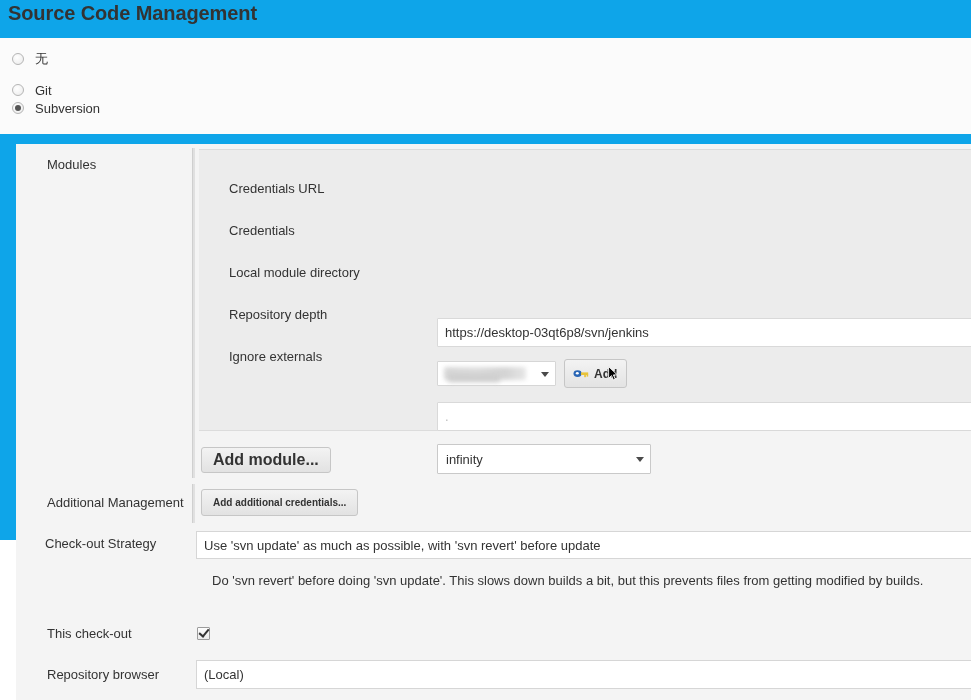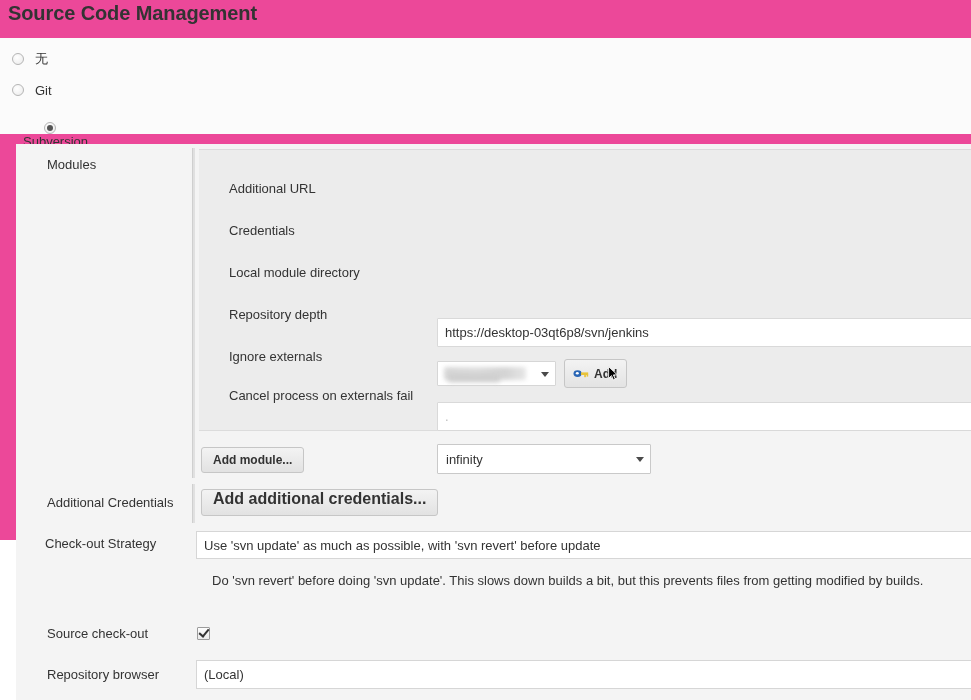--- a/index.html
+++ b/index.html
@@ -11,21 +11,21 @@
     background: #ffffff;
     font-family: "Liberation Sans", sans-serif;
     font-size: 13px;
     color: #333333;
   }
 
   .page {
     position: relative;
     width: 971px;
     height: 540px;
-    background: #ec4899;
+    background: #0ea5e9;
   }
 
   
   .section-title {
     position: absolute;
     left: 8px;
     top: 2px;
     font-size: 20px;
     font-weight: bold;
     color: #333333;
@@ -44,21 +44,21 @@
   }
   .radio-row {
     position: absolute;
     left: 12px;
     height: 22px;
     display: flex;
     align-items: center;
   }
   .radio-row.r0 { top: 10px; }
   .radio-row.r1 { top: 41px; }
-  .radio-row.r2 { top: 84px; flex-direction: column; }
+  .radio-row.r2 { top: 59px; }
 
   .radio-dot {
     width: 12px;
     height: 12px;
     border-radius: 50%;
     border: 1px solid #b5b5b5;
     background: radial-gradient(circle at 40% 35%, #ffffff 0%, #f0f0f0 70%, #e4e4e4 100%);
     box-sizing: border-box;
     position: relative;
     flex: 0 0 auto;
@@ -302,21 +302,21 @@
     left: 185px;
     top: 303px;
     height: 26px;
     padding: 0 11px;
     background: linear-gradient(180deg, #f3f3f3 0%, #e2e2e2 100%);
     border: 1px solid #c6c6c6;
     border-radius: 3px;
     box-sizing: border-box;
     display: flex;
     align-items: center;
-    font-size: 12px;
+    font-size: 16px;
     font-weight: bold;
     color: #333333;
     cursor: pointer;
     white-space: nowrap;
   }
 
   
   .addcred-row {
     top: 484px;
     height: 39px;
@@ -337,21 +337,22 @@
     position: absolute;
     left: 185px;
     top: 5px;
     height: 27px;
     padding: 0 11px;
     background: linear-gradient(180deg, #f3f3f3 0%, #e2e2e2 100%);
     border: 1px solid #c6c6c6;
     border-radius: 3px;
     box-sizing: border-box;
     display: flex;
-    font-size: 16px;
+    align-items: center;
+    font-size: 10px;
     font-weight: bold;
     color: #333333;
     cursor: pointer;
     white-space: nowrap;
   }
 
   
   .strategy-row {
     top: 523px;
     height: 90px;
@@ -442,31 +443,30 @@
     </div>
 
   </div>
 
   <div class="row modules-row">
     <div class="row-label modules-label">Modules</div>
     <div class="modules-divider"></div>
 
     <div class="module-panel">
 
-      <div class="field-label f-repo-url-label" style="top:31px;">Additional URL</div>
+      <div class="field-label f-repo-url-label" style="top:31px;">Credentials URL</div>
 
       <div class="field-label f-cred-label" style="top:73px;">Credentials</div>
 
       <div class="field-label f-local-label" style="top:115px;">Local module directory</div>
 
       <div class="field-label f-depth-label" style="top:157px;">Repository depth</div>
 
       <div class="field-label f-ignore-label" style="top:199px;">Ignore externals</div>
 
-      <div class="field-label f-cancel-label" style="top:238px;">Cancel process on externals fail</div>
     </div>
 
     <input class="text-input f-repo-url-input" type="text" value="https://desktop-03qt6p8/svn/jenkins" style="">
 
     <div class="cred-select-wrap">
       <div class="cred-blur"></div>
       <div class="cred-blur2"></div>
       <span class="sel-caret"></span>
     </div>
 
@@ -498,37 +498,37 @@
 
     <span class="chk checked chk-ignore"></span>
     <span class="chk checked chk-cancel"></span>
 
     <div class="add-module-btn">
       <span>Add module...</span>
     </div>
   </div>
 
   <div class="row addcred-row">
-    <div class="row-label addcred-label">Additional Credentials</div>
+    <div class="row-label addcred-label">Additional Management</div>
     <div class="addcred-divider"></div>
     <div class="addcred-btn">
       <span>Add additional credentials...</span>
     </div>
   </div>
 
   <div class="row strategy-row">
     <div class="row-label strategy-label">Check-out Strategy</div>
     <div class="strategy-select">
       <span>Use 'svn update' as much as possible, with 'svn revert' before update</span>
     </div>
     <div class="strategy-help">Do 'svn revert' before doing 'svn update'. This slows down builds a bit, but this prevents files from getting modified by builds.</div>
   </div>
 
   <div class="row quiet-row">
-    <div class="row-label quiet-label">Source check-out</div>
+    <div class="row-label quiet-label">This check-out</div>
     <span class="chk checked chk-quiet"></span>
   </div>
 
   <div class="row browser-row">
     <div class="row-label browser-label">Repository browser</div>
     <div class="browser-select">
       <span>(Local)</span>
     </div>
   </div>
 

